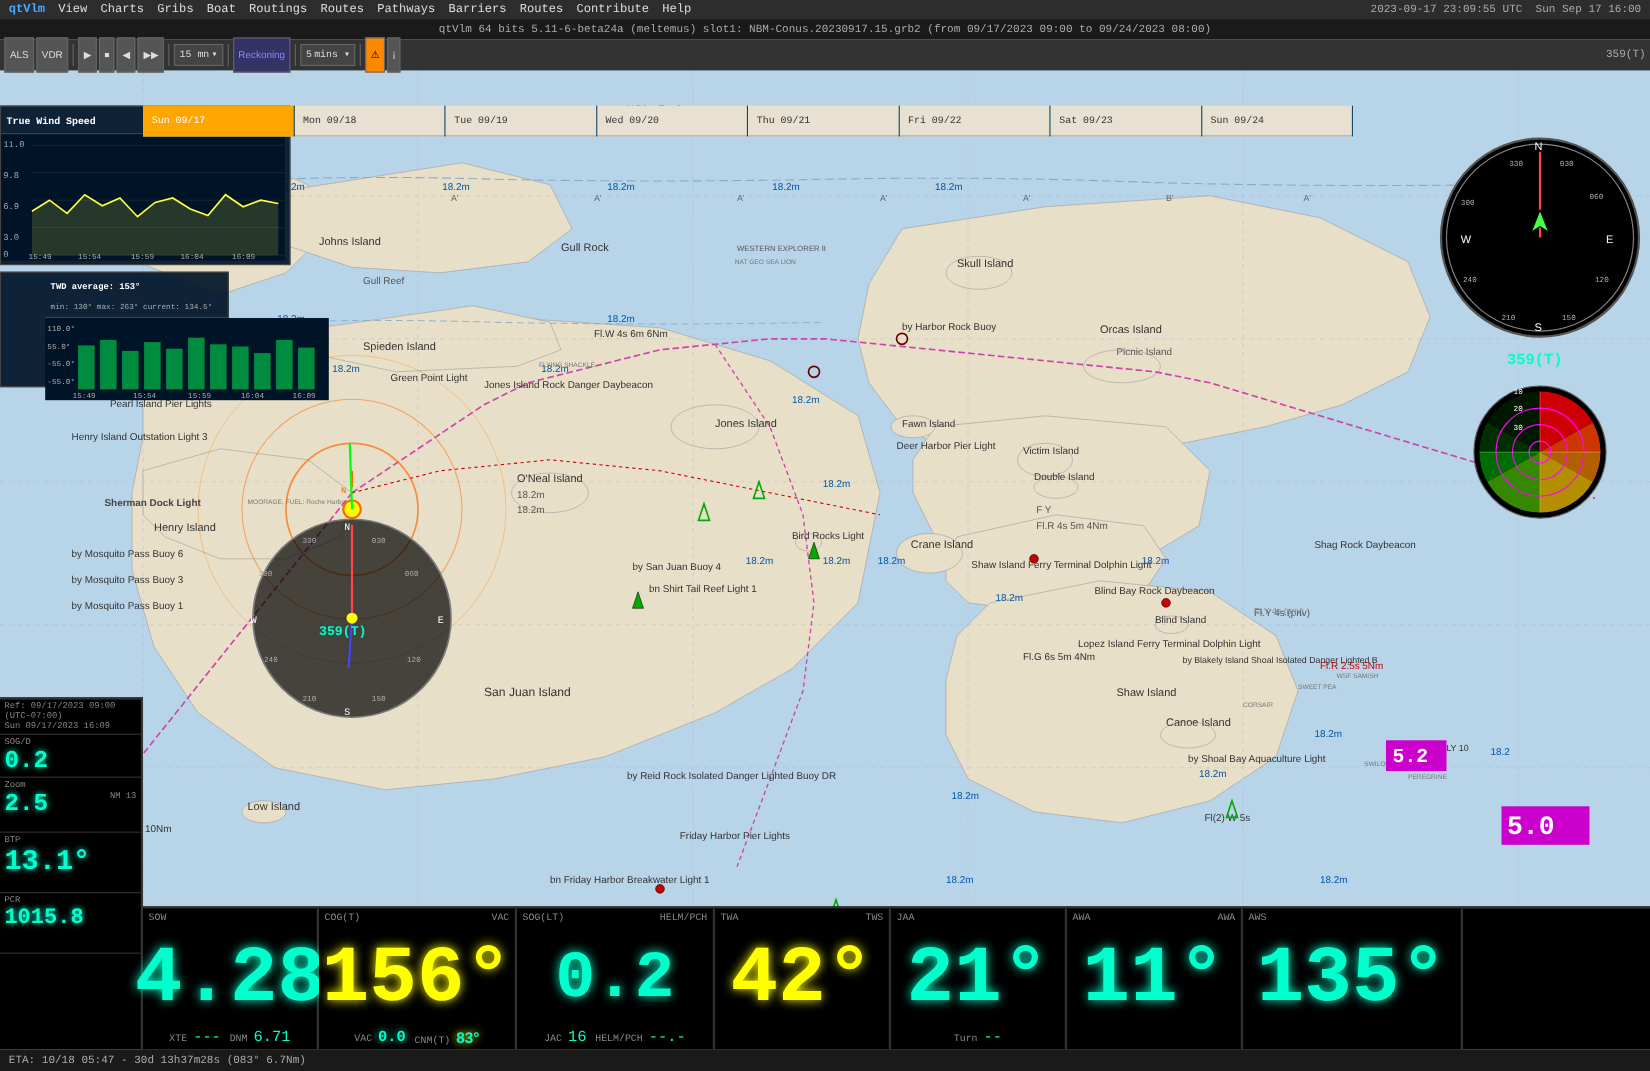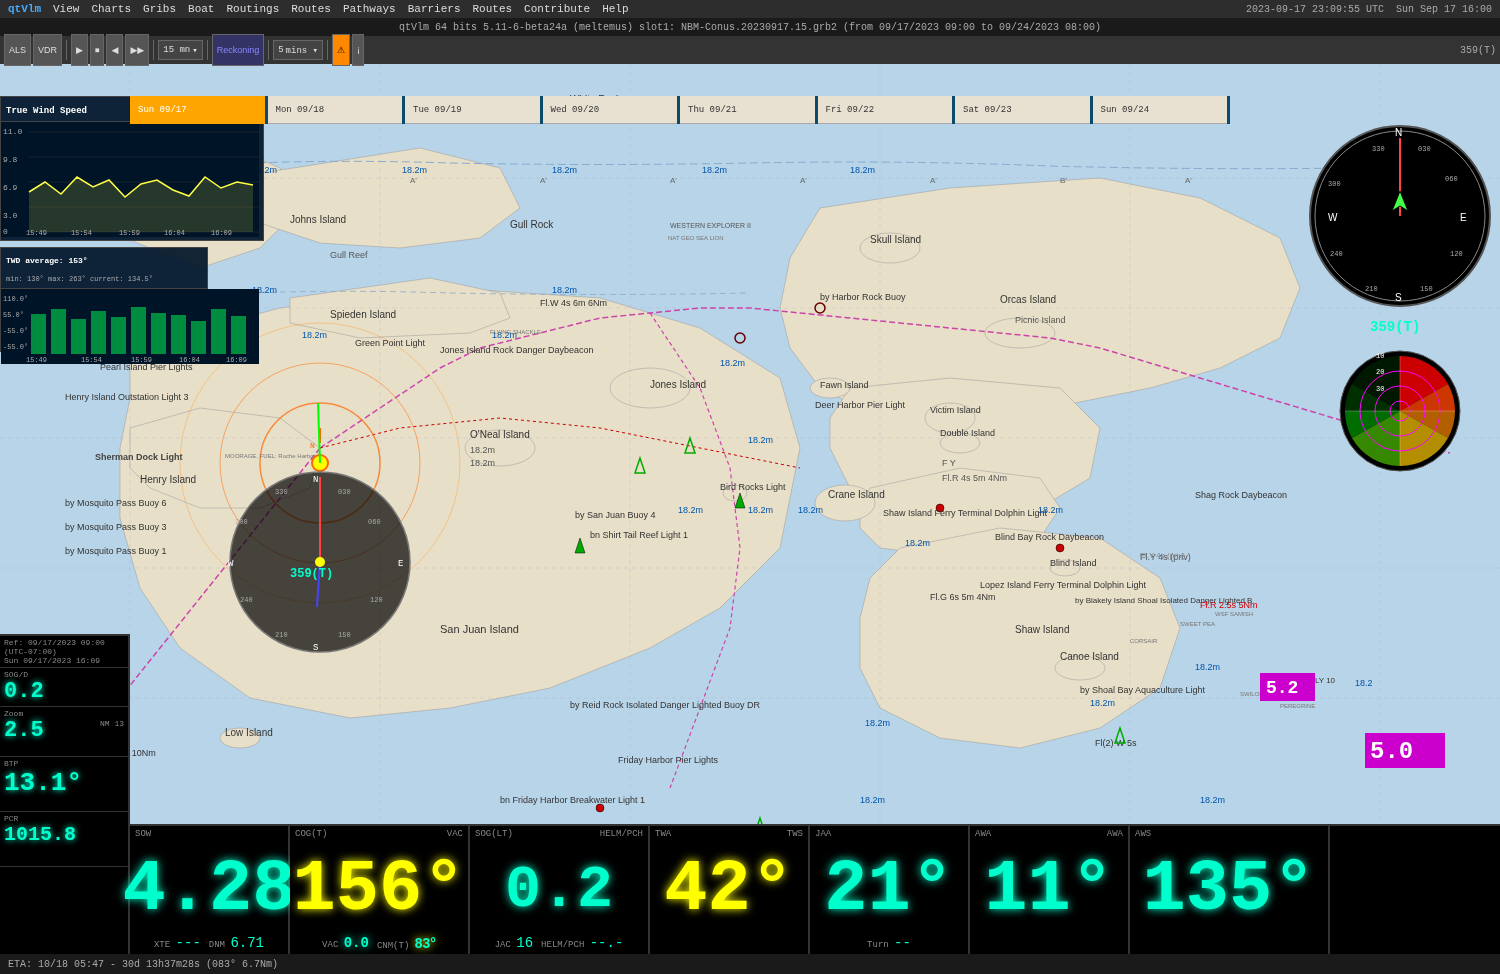--- a/index.html
+++ b/index.html
@@ -171,20 +171,21 @@
     #wind-rose {
       position: absolute;
       top: 64px;
       left: 0;
       width: 208px;
       height: 100px;
       background: rgba(0,20,40,0.92);
       border: 1px solid #444;
       z-index: 80;
       top: 215px;
+      padding-left: 40px;
     }
 
     
     #compass-display {
       position: absolute;
       top: 64px;
       right: 0;
       width: 200px;
       height: 380px;
       z-index: 80;
@@ -199,21 +200,21 @@
       height: 28px;
       background: #e8e0d0;
       border-bottom: 1px solid #aaa;
       display: flex;
       align-items: center;
       z-index: 85;
     }
     .timeline-date {
       font-size: 9px;
       color: #333;
-      border-right: 3px solid #0c4a6e;
+      border-right: 1px solid #0c4a6e;
       height: 100%;
       display: flex;
       align-items: center;
       padding: 14px 8px;
       flex: 1;
     }
     .timeline-current {
       background: #ffa500;
       color: white;
     }

